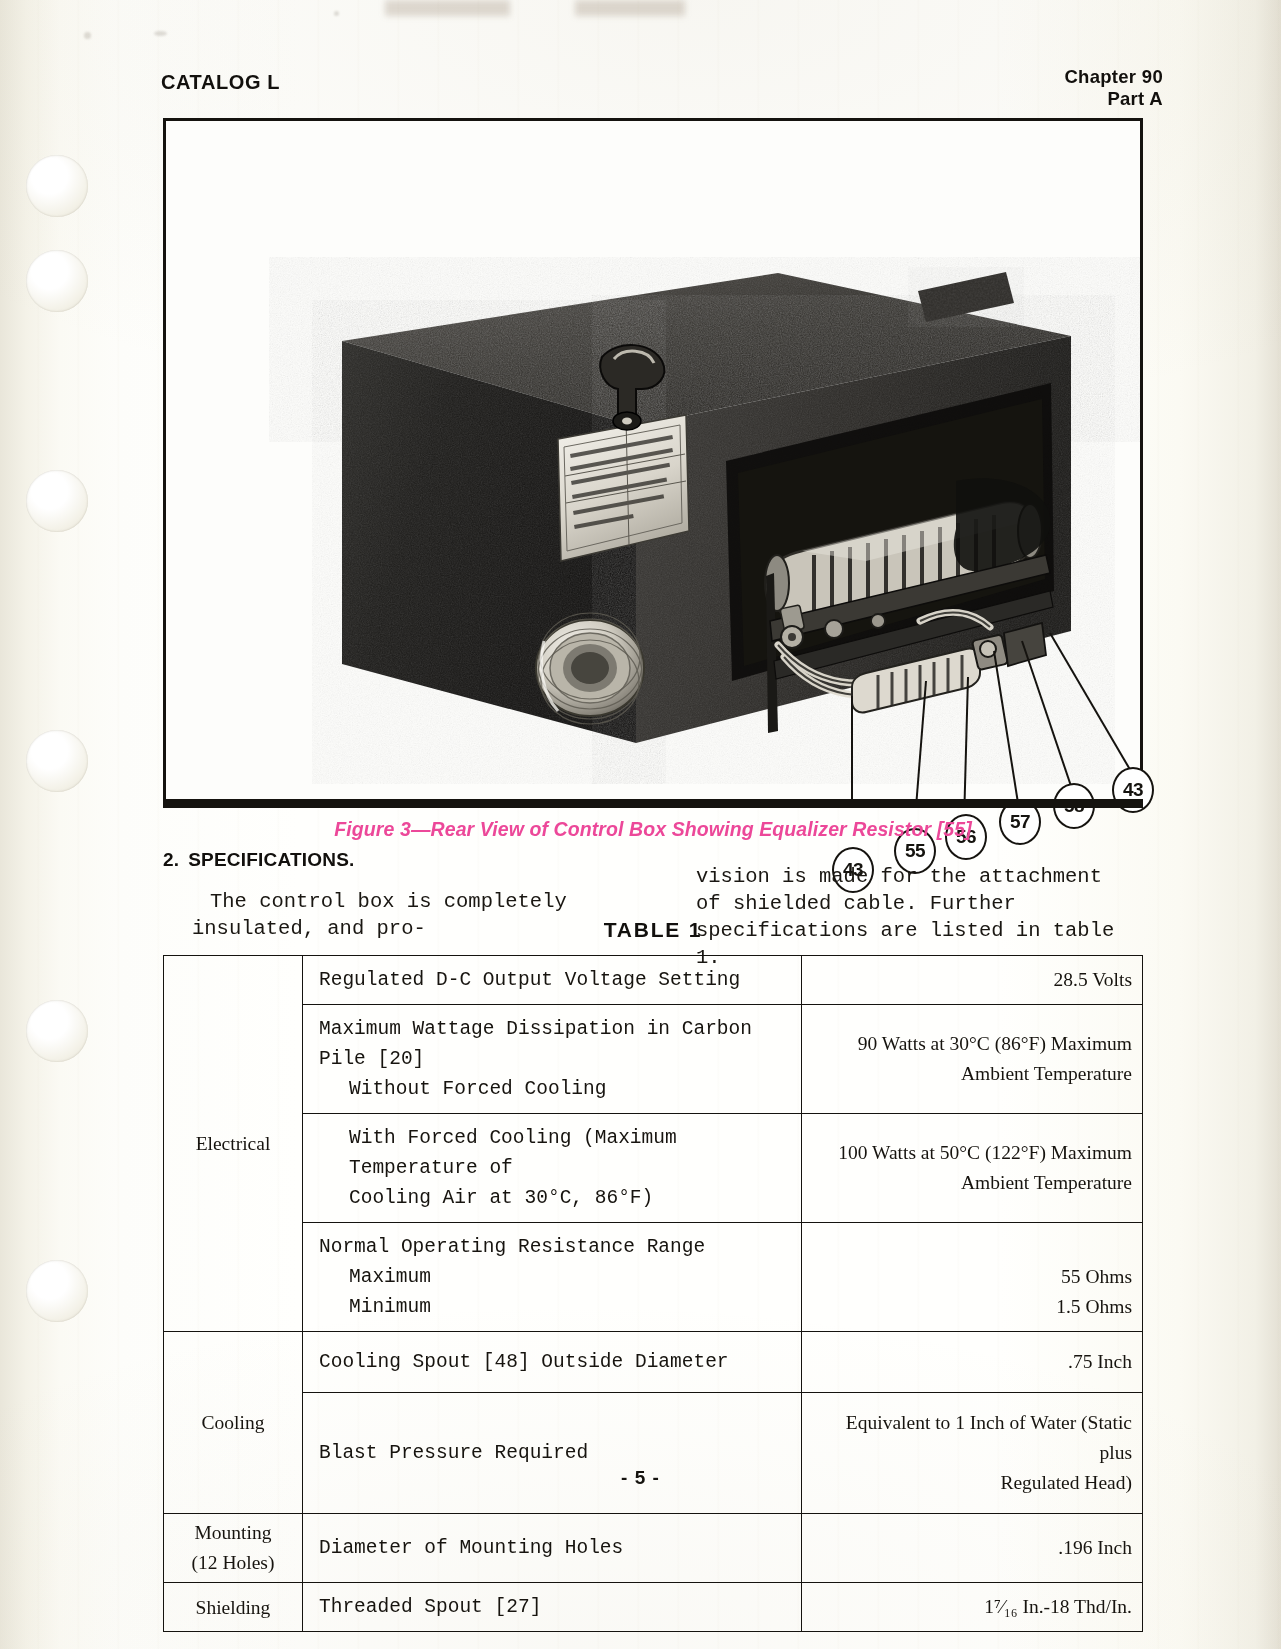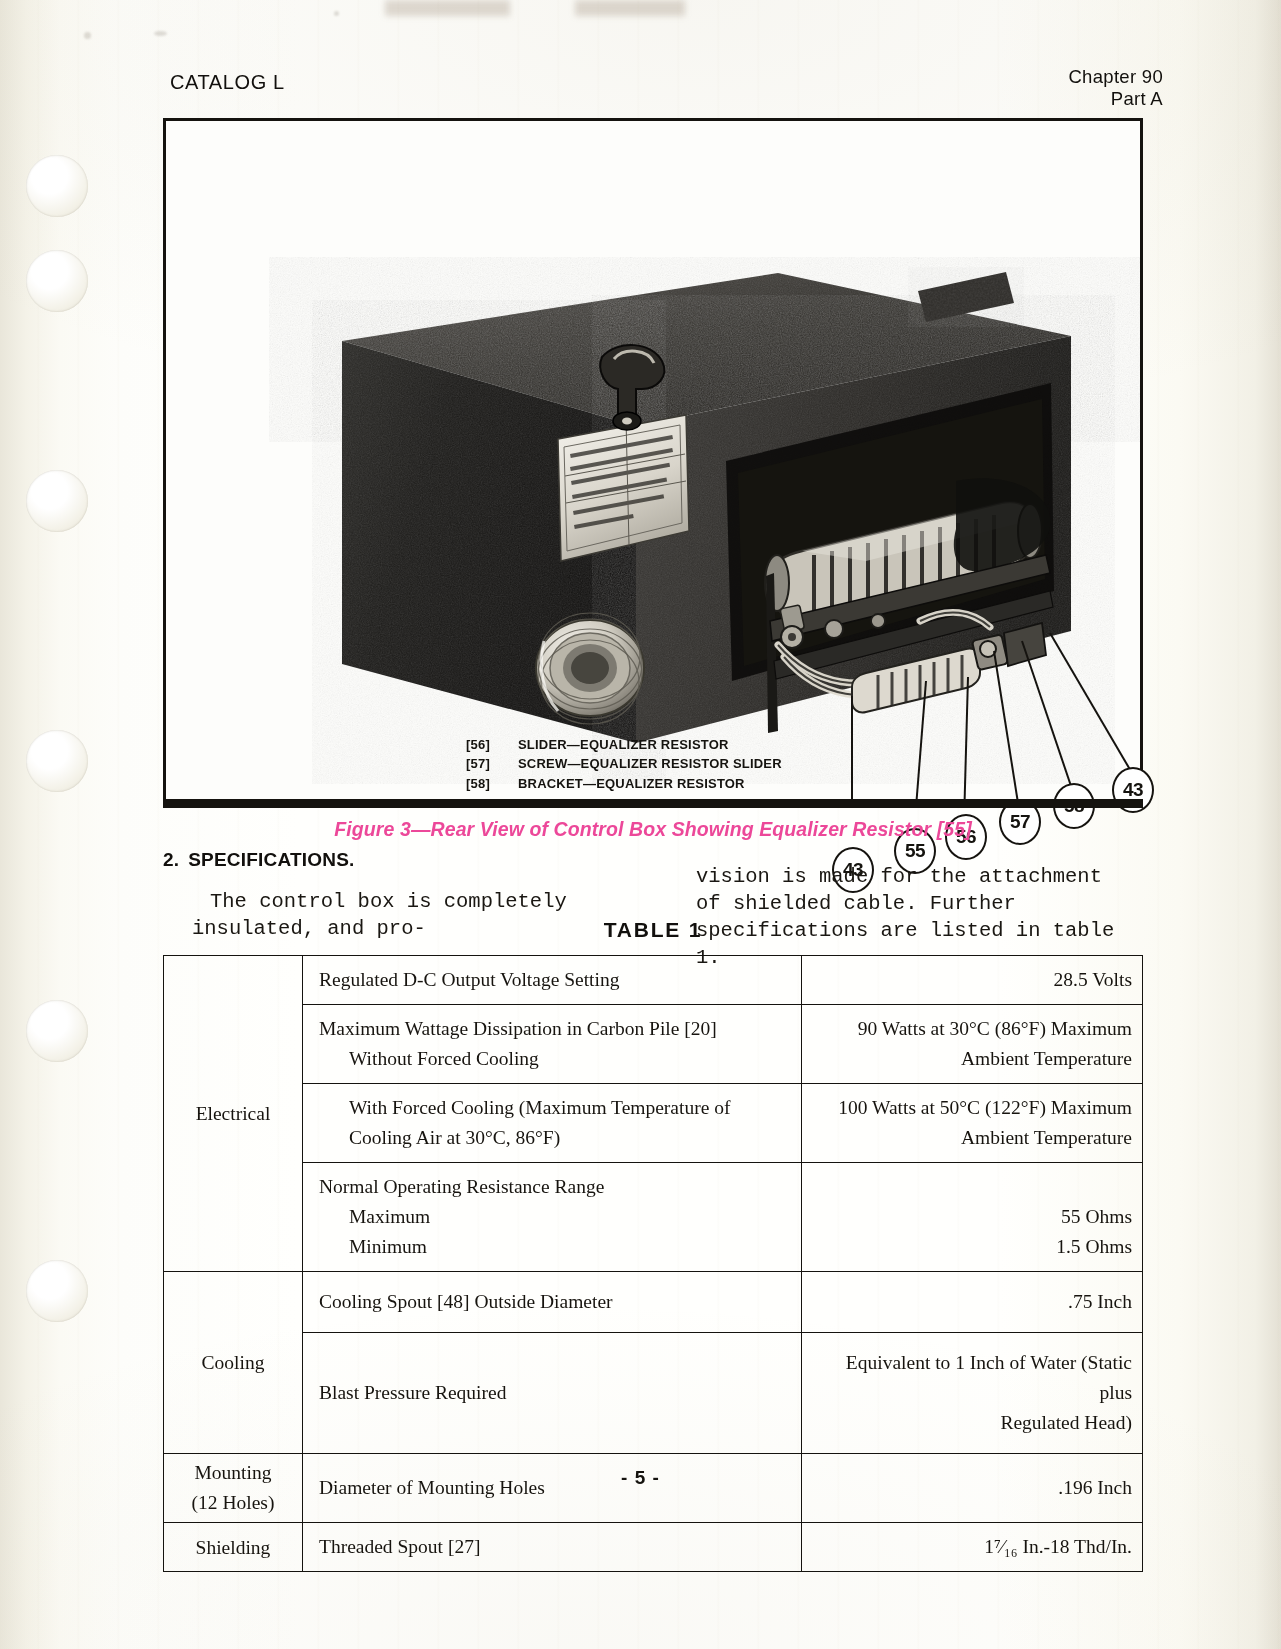--- a/index.html
+++ b/index.html
@@ -68,25 +68,25 @@
     pointer-events: none;
   }
 
   
   .content { position: absolute; inset: 0; }
 
   
   .run-head {
     position: absolute;
     top: 66px;
-    left: 170px;
+    left: 161px;
     right: 118px;
     height: 46px;
     font-family: "Liberation Sans", sans-serif;
-    font-weight: normal;
+    font-weight: bold;
   }
   .run-head .left {
     position: absolute;
     left: 0; top: 5px;
     font-size: 20px;
     letter-spacing: 0.6px;
   }
   .run-head .right {
     position: absolute;
     right: 0; top: 0;
@@ -228,20 +228,21 @@
   }
   .spec-table .cat {
     width: 130px;
     text-align: center;
     line-height: 25px;
     padding: 4px 4px;
   }
   .spec-table .desc {
     width: 470px;
     padding: 9px 12px 9px 16px;
+    font-family: Liberation Mono, monospace;
   }
   .spec-table .val {
     padding: 9px 10px;
     text-align: right;
   }
   .spec-table .line { display: block; line-height: 30px; }
   .spec-table .ind1 { padding-left: 30px; }
   .spec-table .ind2 { padding-left: 30px; }
   .spec-table .pad-lg  { padding-top: 15px; padding-bottom: 15px; }
   .nowrap { white-space: nowrap; }
@@ -478,34 +479,20 @@
     </div>
 
     <div class="callout" style="left:666px; top:726px;">43</div>
     <div class="callout" style="left:728px; top:707px;">55</div>
     <div class="callout" style="left:779px; top:693px;">56</div>
     <div class="callout" style="left:833px; top:678px;">57</div>
     <div class="callout" style="left:887px; top:662px;">58</div>
     <div class="callout" style="left:946px; top:646px;">43</div>
 
     <div class="fig-legend">
-      <div class="legend-col">
-        <div class="legend-row">
-          <span class="legend-ref">[56]</span>
-          <span class="legend-txt">SLIDER—EQUALIZER  RESISTOR</span>
-        </div>
-        <div class="legend-row">
-          <span class="legend-ref">[57]</span>
-          <span class="legend-txt">SCREW—EQUALIZER  RESISTOR  SLIDER</span>
-        </div>
-        <div class="legend-row">
-          <span class="legend-ref">[58]</span>
-          <span class="legend-txt">BRACKET—EQUALIZER  RESISTOR</span>
-        </div>
-      </div>
     </div>
   </div>
 
   <div class="fig-caption">Figure 3—Rear View of Control Box Showing Equalizer Resistor [55]</div>
 
   <div class="sec-head">
     <span class="num">2.</span><span>SPECIFICATIONS.</span>
   </div>
 
   <div class="body-col left">

